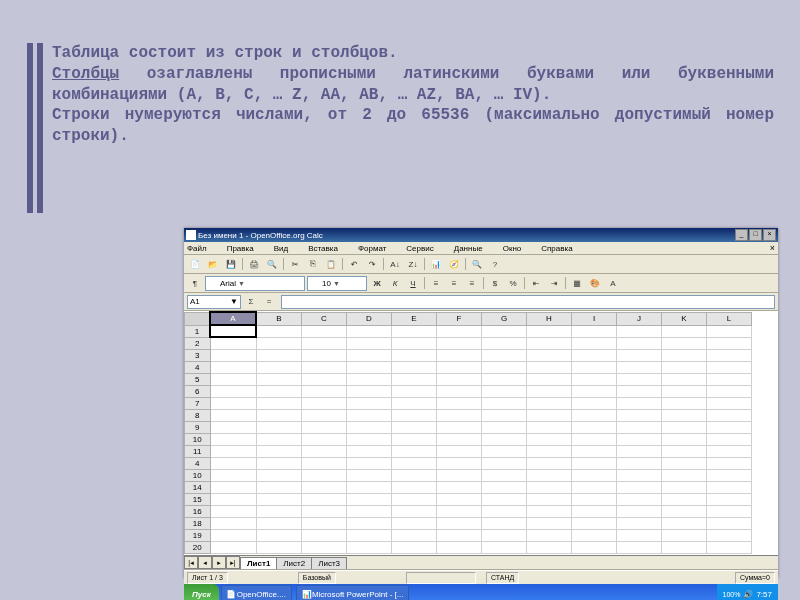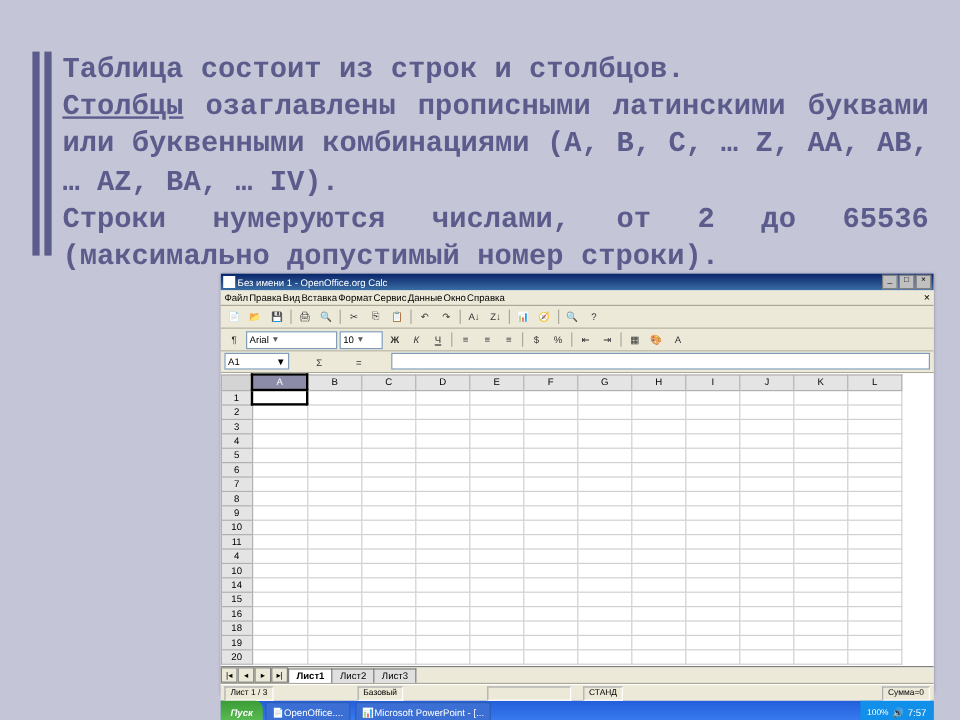--- a/index.html
+++ b/index.html
@@ -1,35 +1,35 @@
 <!DOCTYPE html>
 <html><head>
 <meta charset="utf-8">
 <style>
 body{margin:0;padding:0;font-family:Arial,sans-serif;background:#c5c5d8;width:800px;height:600px;overflow:hidden;position:relative}
 .slide{position:relative;width:800px;height:600px;background:#c5c5d8}
 .decor-bar{position:absolute;left:27px;top:43px;width:6px;height:170px;background:#5c5c8c}
 .decor-bar2{position:absolute;left:37px;top:43px;width:6px;height:170px;background:#5c5c8c}
-.text-block{position:absolute;left:52px;top:43px;right:26px;font-family:"Courier New",monospace;font-size:24px;font-weight:bold;line-height:1.3;color:#5c5c8c;text-align:justify}
+.text-block{position:absolute;left:52px;top:43px;right:26px;font-family:"Courier New",monospace;font-size:16px;font-weight:bold;line-height:1.3;color:#5c5c8c;text-align:justify}
 .underline{text-decoration:underline}
 .shotwrap{position:absolute;left:184px;top:228px;width:594px;height:350px;background:#fff;box-shadow:0 0 3px rgba(0,0,0,.4)}
 .titlebar{height:14px;background:linear-gradient(#0a246a,#3a6ea5);display:flex;align-items:center;font-size:8px;color:#fff;padding:0 2px}
 .titlebar .icon{width:10px;height:10px;background:#fff;margin-right:2px}
 .titlebar .wbtns{margin-left:auto;display:flex;gap:1px}
 .wbtn{width:11px;height:10px;background:#c0c0c0;border:1px solid #808080;font-size:7px;line-height:8px;text-align:center;color:#000}
-.menubar{height:12px;background:#ece9d8;display:flex;align-items:center;font-size:8px;color:#000;padding:0 3px;gap:1px;border-bottom:1px solid #aca899}
+.menubar{height:12px;background:#ece9d8;display:flex;align-items:center;font-size:8px;color:#000;padding:0 3px;gap:20px;border-bottom:1px solid #aca899}
 .menubar span{cursor:default}
 .menubar .closex{margin-left:auto;font-size:9px}
 .toolbar{height:16px;background:#ece9d8;display:flex;align-items:center;padding:1px 3px;gap:2px;border-bottom:1px solid #aca899}
 .tbtn{width:14px;height:14px;background:#ece9d8;border:1px solid transparent;display:inline-flex;align-items:center;justify-content:center;font-size:8px;color:#333}
 .tsep{width:1px;height:12px;background:#aca899;margin:0 1px}
 .fmtbar{height:16px;background:#ece9d8;display:flex;align-items:center;padding:1px 3px;gap:2px;border-bottom:1px solid #aca899;font-size:8px}
-.combo{height:13px;background:#fff;border:1px solid #7f9db9;display:inline-flex;align-items:center;padding:0 2px;font-size:8px}
+.combo{height:13px;background:#fff;border:1px solid #7f9db9;display:inline-flex;align-items:center;padding:0 14px;font-size:8px}
 .combo .arrow{margin-left:2px;font-size:7px;color:#5b5b5b}
-.cellref{height:15px;background:#ece9d8;display:flex;align-items:flex-start;padding:1px 3px;gap:17px;border-bottom:1px solid #aca899}
+.cellref{height:15px;background:#ece9d8;display:flex;align-items:center;padding:1px 3px;gap:2px;border-bottom:1px solid #aca899}
 .namebox{width:48px;height:12px;background:#fff;border:1px solid #7f9db9;font-size:8px;padding:0 2px;display:flex;align-items:center}
 .fxbar{flex:1;height:12px;background:#fff;border:1px solid #7f9db9;margin-left:2px}
 .grid{position:relative;height:244px;background:#fff;overflow:hidden;border-bottom:1px solid #808080}
 .gridtable{border-collapse:collapse;font-size:8px;color:#000}
 .gridtable th{background:#e4e4e4;border:1px solid #b0b0b0;font-weight:normal;height:11px;min-width:44px;text-align:center;padding:0}
 .gridtable th.corner{min-width:20px;background:#d4d4d4}
 .gridtable th.rowh{min-width:20px;text-align:center;padding:0 2px}
 .gridtable td{border:1px solid #d0d0d0;height:8px;min-width:44px;padding:0}
 .gridtable th.selcol{background:#8c8ca8;color:#fff;border:2px solid #000}
 .gridtable td.selcell{border:2px solid #000}

